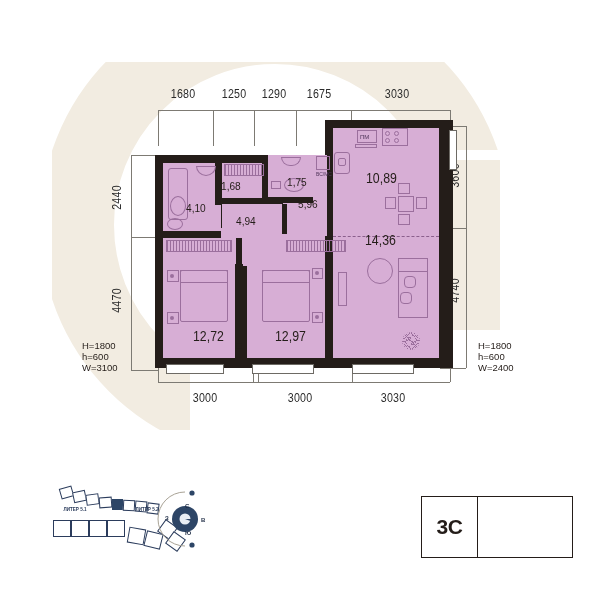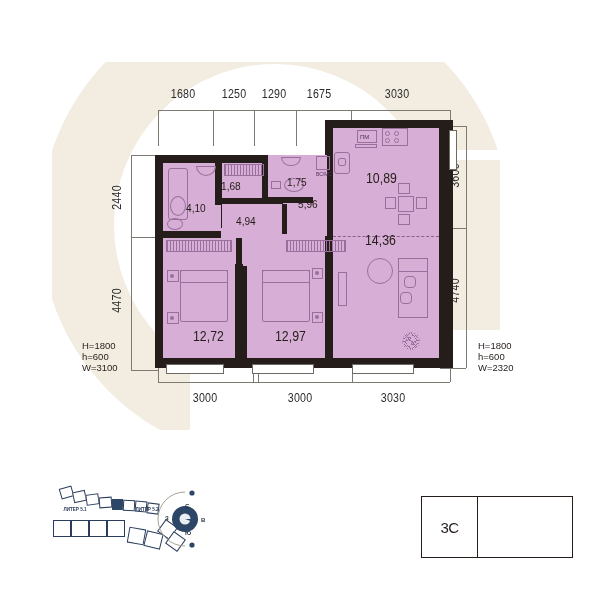--- a/index.html
+++ b/index.html
@@ -89,21 +89,21 @@
   #infobox{
     position:absolute;left:421px;top:496px;width:152px;height:62px;
     border:1.6px solid #241d19;background:transparent;box-sizing:border-box;
     display:flex;align-items:stretch;
   }
   #infobox .ib-left{
     width:55px;display:flex;align-items:center;justify-content:center;
     border-right:1.6px solid #241d19;
   }
   #infobox .ib-left span{
-    font-size:15px;font-weight:normal;color:#241d19;letter-spacing:-0.5px;
+    font-size:21px;font-weight:bold;color:#241d19;letter-spacing:-0.5px;
   }
   #infobox .ib-right{
     flex:1;display:flex;flex-direction:column;align-items:center;justify-content:center;
     padding-left:4px;
   }
   #infobox .ib-right span{
     font-size:20px;color:#241d19;line-height:25px;letter-spacing:-0.3px;
     transform:scaleX(.95);
   }
 
@@ -170,21 +170,21 @@
   <div class="dline h" style="left:440px;top:126px;width:26px;"></div>
   <div class="dline h" style="left:440px;top:228px;width:26px;"></div>
   <div class="dline h" style="left:440px;top:368px;width:26px;"></div>
 
   <div class="dim vert" style="left:434px;top:168px;width:40px;text-align:center;">3600</div>
   <div class="dim vert" style="left:434px;top:283px;width:40px;text-align:center;">4740</div>
 
   <div class="spec" style="left:478px;top:340px;">
     <div>H=1800</div>
     <div>h=600</div>
-    <div>W=2320</div>
+    <div>W=2400</div>
   </div>
 
   <div class="dline h" style="left:158px;top:382px;width:292px;"></div>
   <div class="tick" style="left:158px;top:368px;height:14px;"></div>
   <div class="tick" style="left:253px;top:368px;height:14px;"></div>
   <div class="tick" style="left:258px;top:368px;height:14px;"></div>
   <div class="tick" style="left:352px;top:368px;height:14px;"></div>
   <div class="tick" style="left:450px;top:368px;height:14px;"></div>
 
   <div class="dim" style="left:190px;top:390px;">3000</div>

